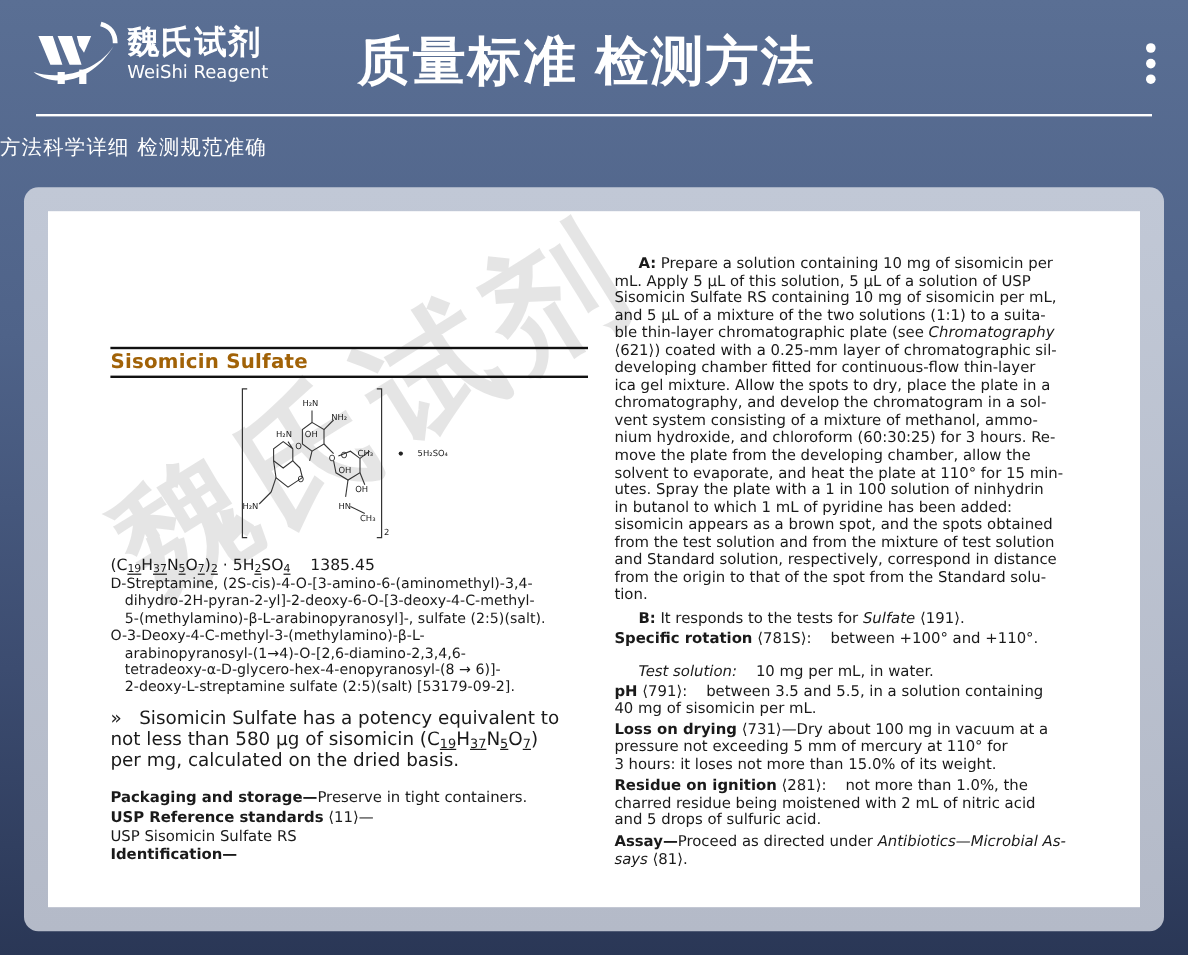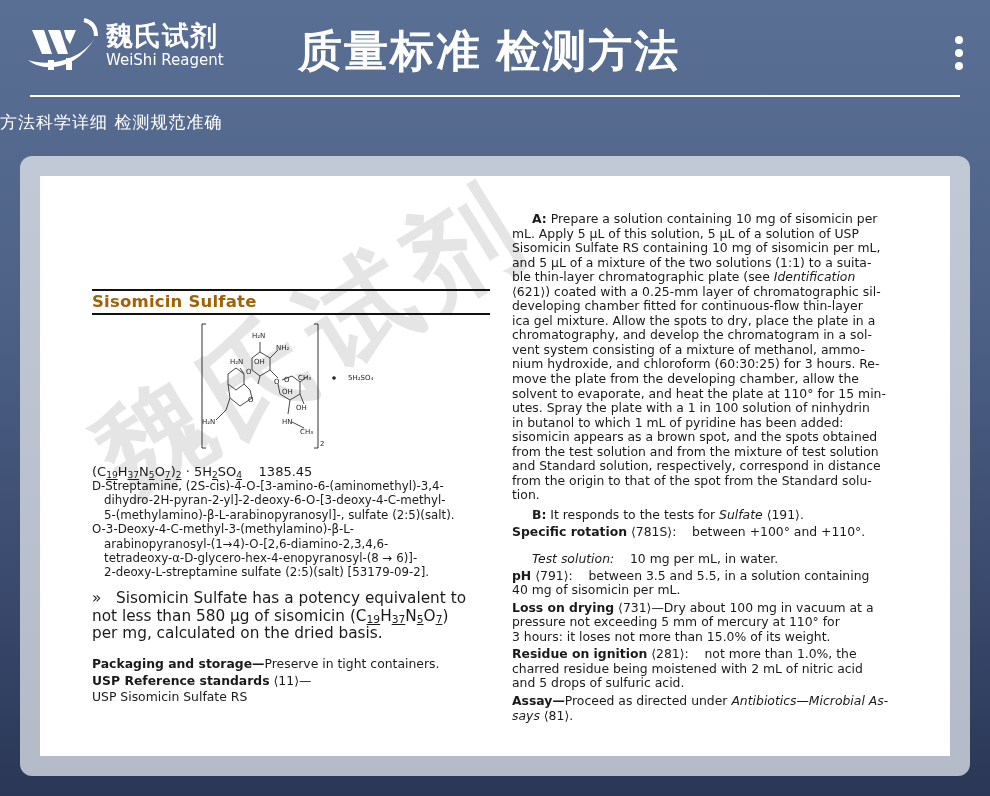--- a/index.html
+++ b/index.html
@@ -168,30 +168,33 @@
       </div>
 
       <div class="sections">
         <div>
           <b>Packaging and storage—</b><span>Preserve in tight containers.</span>
         </div>
         <div>
           <b>USP Reference standards</b><span> ⟨11⟩—</span>
         </div>
         <div style="line-height:14px;">USP Sisomicin Sulfate RS</div>
+        <div>
+          <b>Identification—</b>
+        </div>
       </div>
     </div>
 
     <div class="col-right right-text">
       <div>
         <p class="ti"><b>A:</b><span> Prepare a solution containing 10 mg of sisomicin per</span></p>
         <p>mL. Apply 5 µL of this solution, 5 µL of a solution of USP</p>
         <p>Sisomicin Sulfate RS containing 10 mg of sisomicin per mL,</p>
         <p>and 5 µL of a mixture of the two solutions (1:1) to a suita-</p>
-        <p><span>ble thin-layer chromatographic plate (see </span><i>Identification</i></p>
+        <p><span>ble thin-layer chromatographic plate (see </span><i>Chromatography</i></p>
         <p>⟨621⟩) coated with a 0.25-mm layer of chromatographic sil-</p>
         <p>developing chamber fitted for continuous-flow thin-layer</p>
         <p>ica gel mixture. Allow the spots to dry, place the plate in a</p>
         <p>chromatography, and develop the chromatogram in a sol-</p>
         <p>vent system consisting of a mixture of methanol, ammo-</p>
         <p>nium hydroxide, and chloroform (60:30:25) for 3 hours. Re-</p>
         <p>move the plate from the developing chamber, allow the</p>
         <p>solvent to evaporate, and heat the plate at 110° for 15 min-</p>
         <p>utes. Spray the plate with a 1 in 100 solution of ninhydrin</p>
         <p>in butanol to which 1 mL of pyridine has been added:</p>

